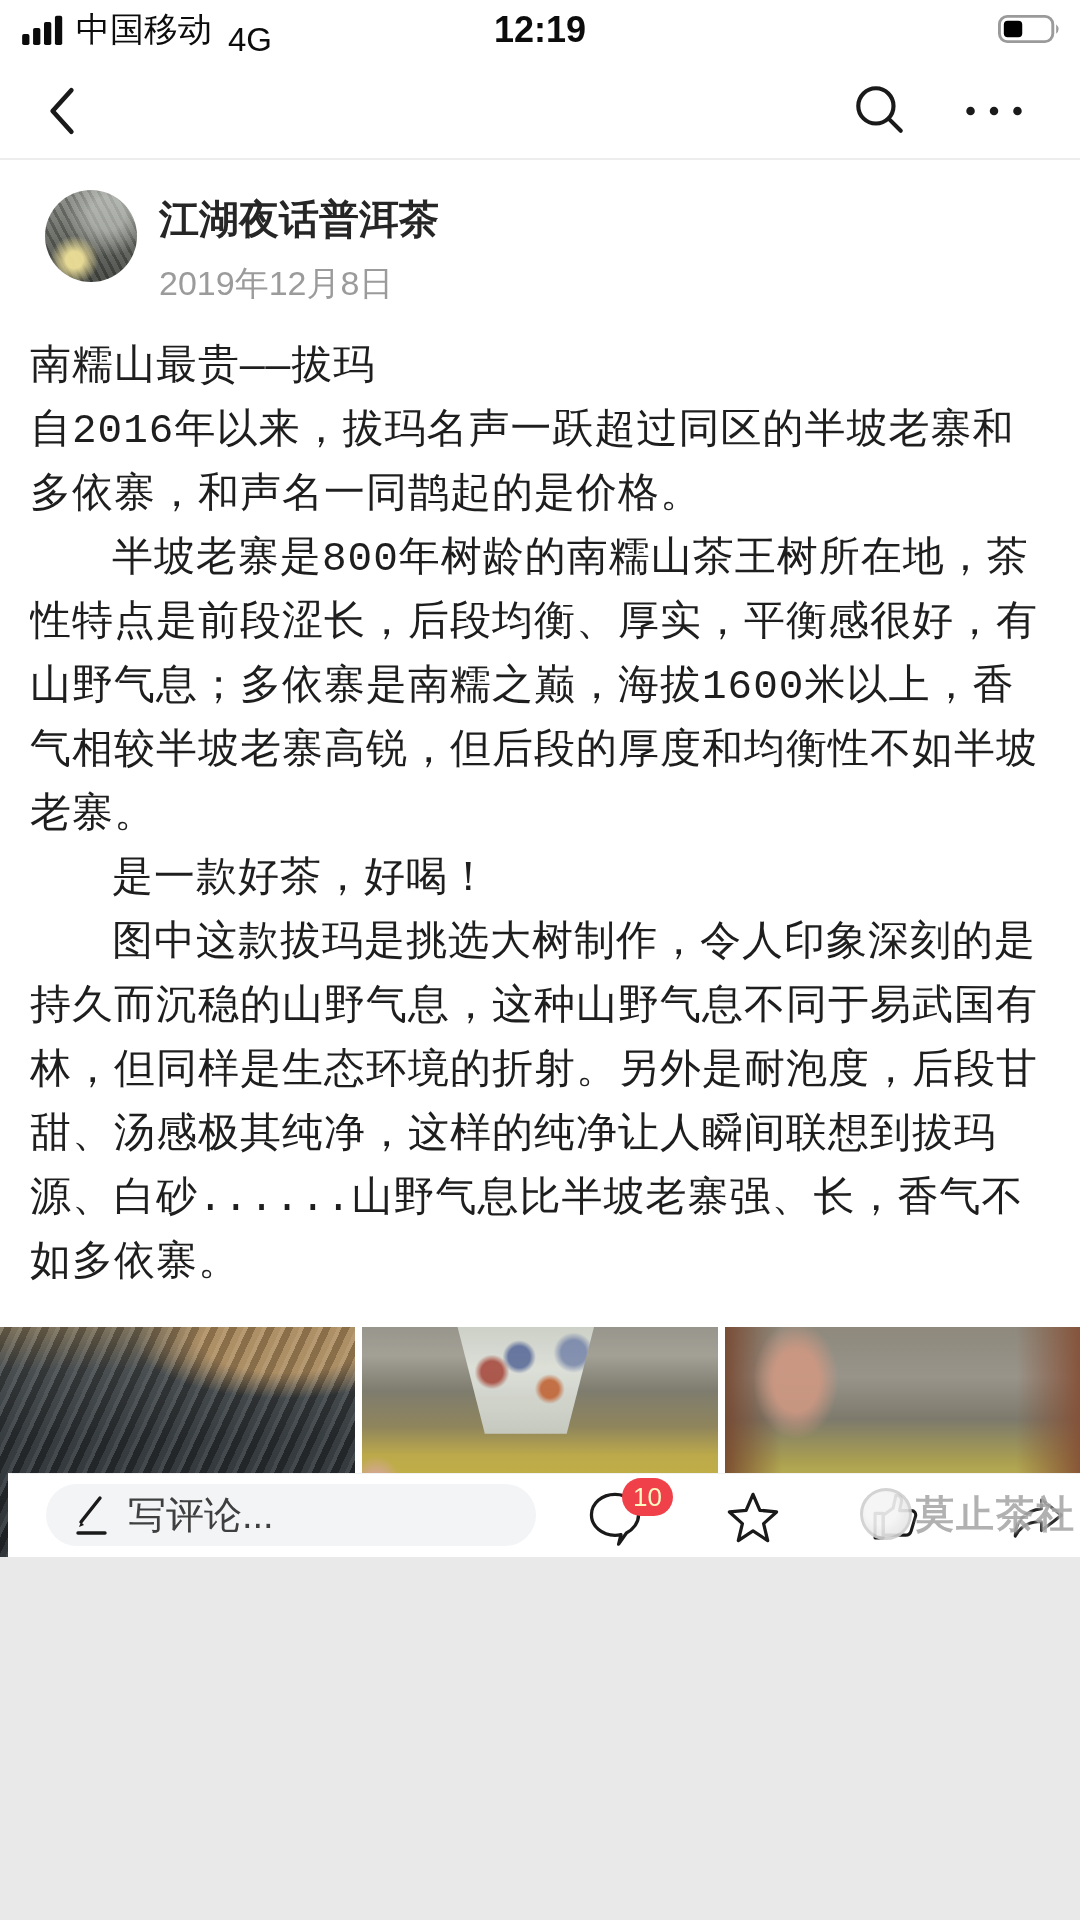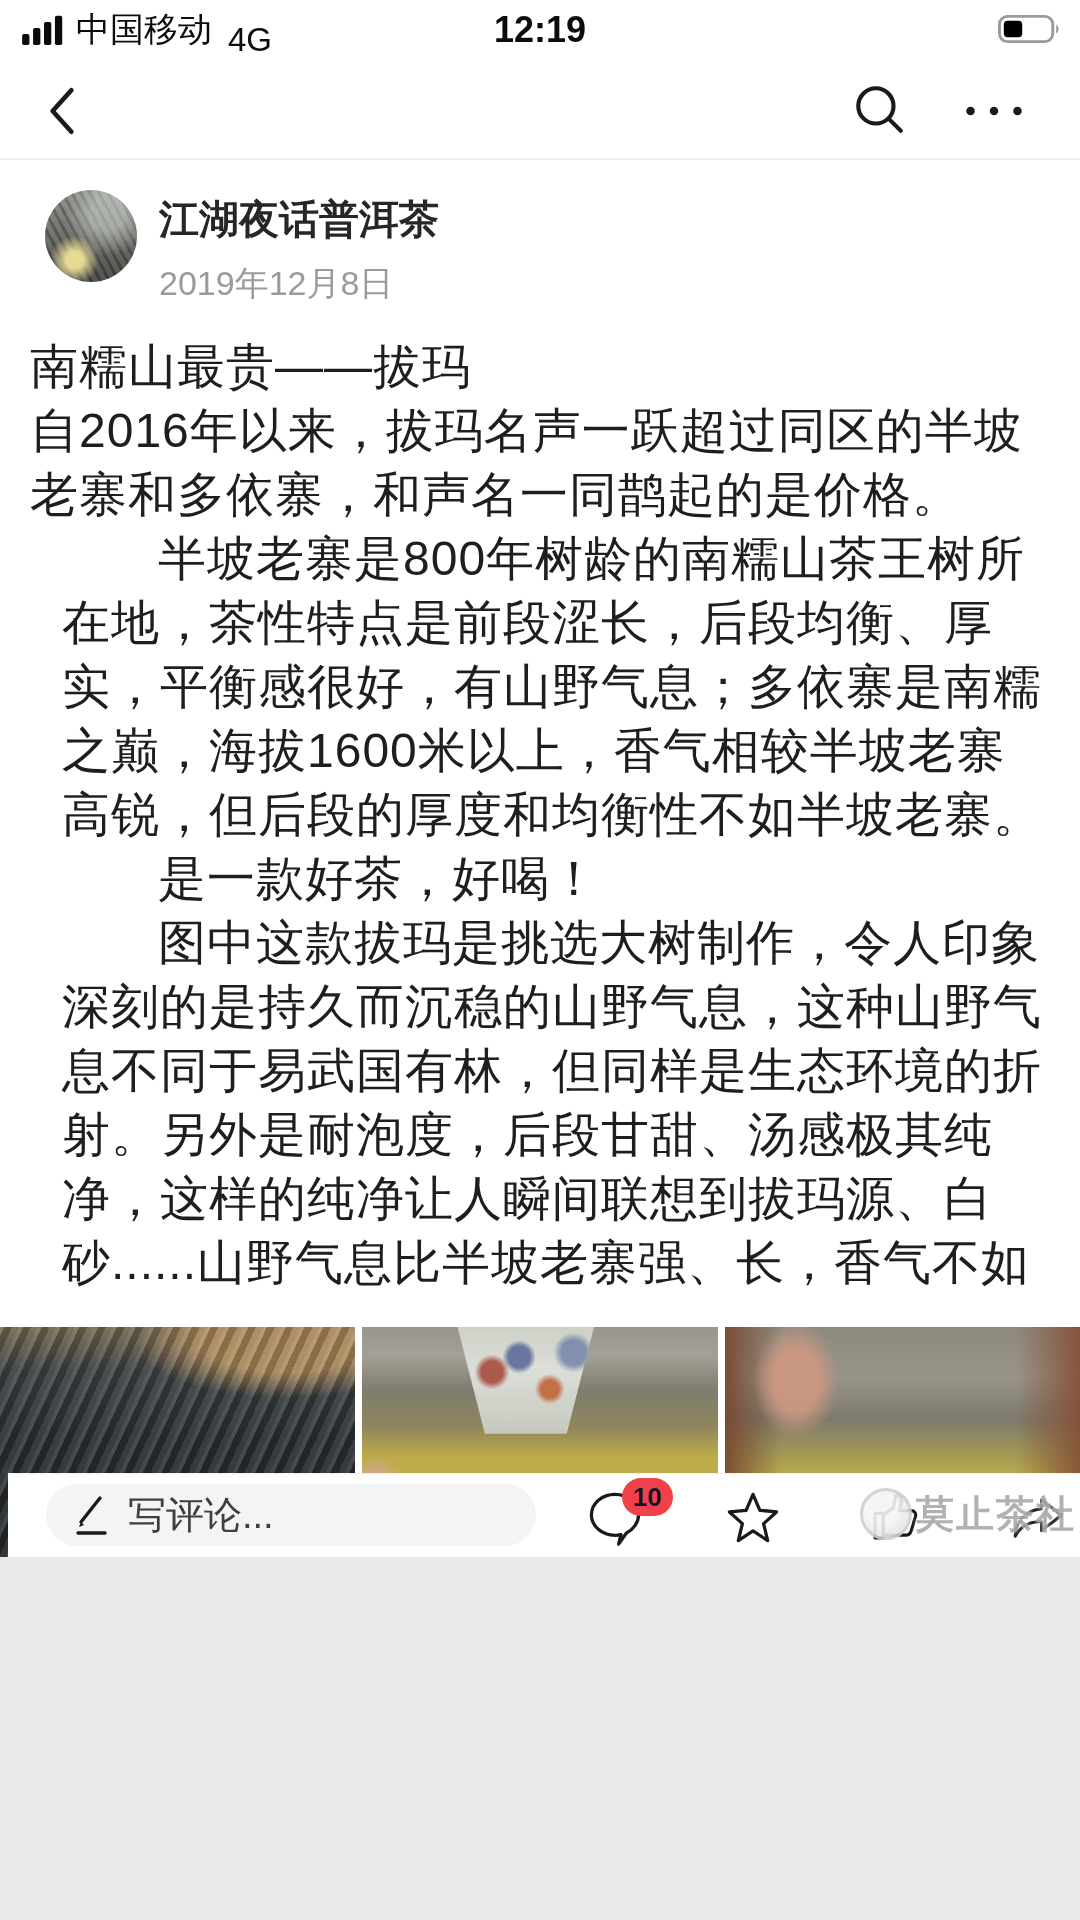--- a/index.html
+++ b/index.html
@@ -30,22 +30,22 @@
       radial-gradient(circle at 68% 26%, rgba(210,214,208,.55) 0 18%, rgba(210,214,208,0) 46%),
       repeating-linear-gradient(62deg, rgba(0,0,0,.20) 0 3px, rgba(255,255,255,.06) 3px 8px),
       linear-gradient(180deg,#8d908a 0%,#63665f 55%,#454843 100%);
   }
   .post-meta { padding-top:2px; }
   .post-author { font-size:40px; font-weight:600; color:#262626; }
   .post-date { font-size:34px; color:#9b9b9b; margin-top:14px; }
 
   
   .article { margin:28px 30px 0 30px; height:960px; overflow:hidden; }
-  .article p { font-size:48px; line-height:64px; color:#1e1e1e; letter-spacing:1px; }
-  .article p.indent { text-indent:2em;margin-left:32px; }
+  .article p { font-size:41px; line-height:64px; color:#1e1e1e; letter-spacing:1px;font-family:Liberation Mono, monospace; }
+  .article p.indent { text-indent:2em; }
 
   
   .image-grid { margin-top:32px; display:grid; grid-template-columns:1fr 1fr 1fr;
     grid-template-rows:356px 170px; column-gap:7px; row-gap:8px; }
   .photo { position:relative; overflow:hidden; background:#ccc; cursor:pointer; }
   .ph1 { background:
       repeating-linear-gradient(115deg, rgba(130,140,145,.22) 0 4px, rgba(0,0,0,.30) 4px 11px, rgba(70,80,85,.18) 11px 17px),
       radial-gradient(ellipse 42% 16% at 80% 4%, rgba(201,160,106,.95) 0 55%, rgba(201,160,106,0) 100%),
       linear-gradient(180deg,#8a7a5e 0%,#4a4e50 12%,#33383b 32%,#2b2f32 65%,#24282b 100%); }
   .ph2 { background:
@@ -89,22 +89,22 @@
       color:rgba(255,255,255,.92); text-shadow:0 1px 4px rgba(0,0,0,.65); white-space:nowrap; }
 
   
   .bottom-bar { position:absolute; left:8px; right:0; bottom:0; height:84px; background:#fff;
       border-top:1px solid #f2f2f2; z-index:10; }
   .comment-input { position:absolute; left:38px; top:10px; width:490px; height:62px;
       background:#f3f4f6; border-radius:32px; display:flex; align-items:center; padding:0 26px; gap:16px; cursor:text; }
   .comment-placeholder { font-size:38px; color:#3f3f3f; }
   .bb-act { position:absolute; top:14px; width:60px; height:56px; cursor:pointer; }
   .act-comment { left:578px; } .act-star { left:716px; } .act-like { left:858px; } .act-share { left:1000px; }
-  .badge { position:absolute; top:-10px; left:36px; background:#f0414b; color:#0f172a; font-size:26px;
-      font-weight:700; line-height:1; padding:6px 11px; border-radius:22px; }
+  .badge { position:absolute; top:-10px; left:36px; background:#f0414b; color:#fef9c3; font-size:26px;
+      font-weight:400; line-height:1; padding:6px 11px; border-radius:22px; }
   .brand-wm { position:absolute; right:4px; top:14px; display:flex; align-items:center; gap:4px;
       z-index:11; pointer-events:none; opacity:.9; }
   .brand-logo { width:52px; height:52px; border-radius:50%; border:3px solid #cfcfcf;
       background:radial-gradient(circle at 40% 38%, #f4f4f4 0 40%, #dcdcdc 100%); }
   .brand-text { font-size:38px; font-weight:600; color:#a9a9a9; letter-spacing:2px;
       text-shadow:0 0 5px #fff, 0 0 2px #fff; white-space:nowrap; }
 
   .icon-stroke { stroke:#1a1a1a; fill:none; stroke-linecap:round; stroke-linejoin:round; }
 </style>
 </head>

